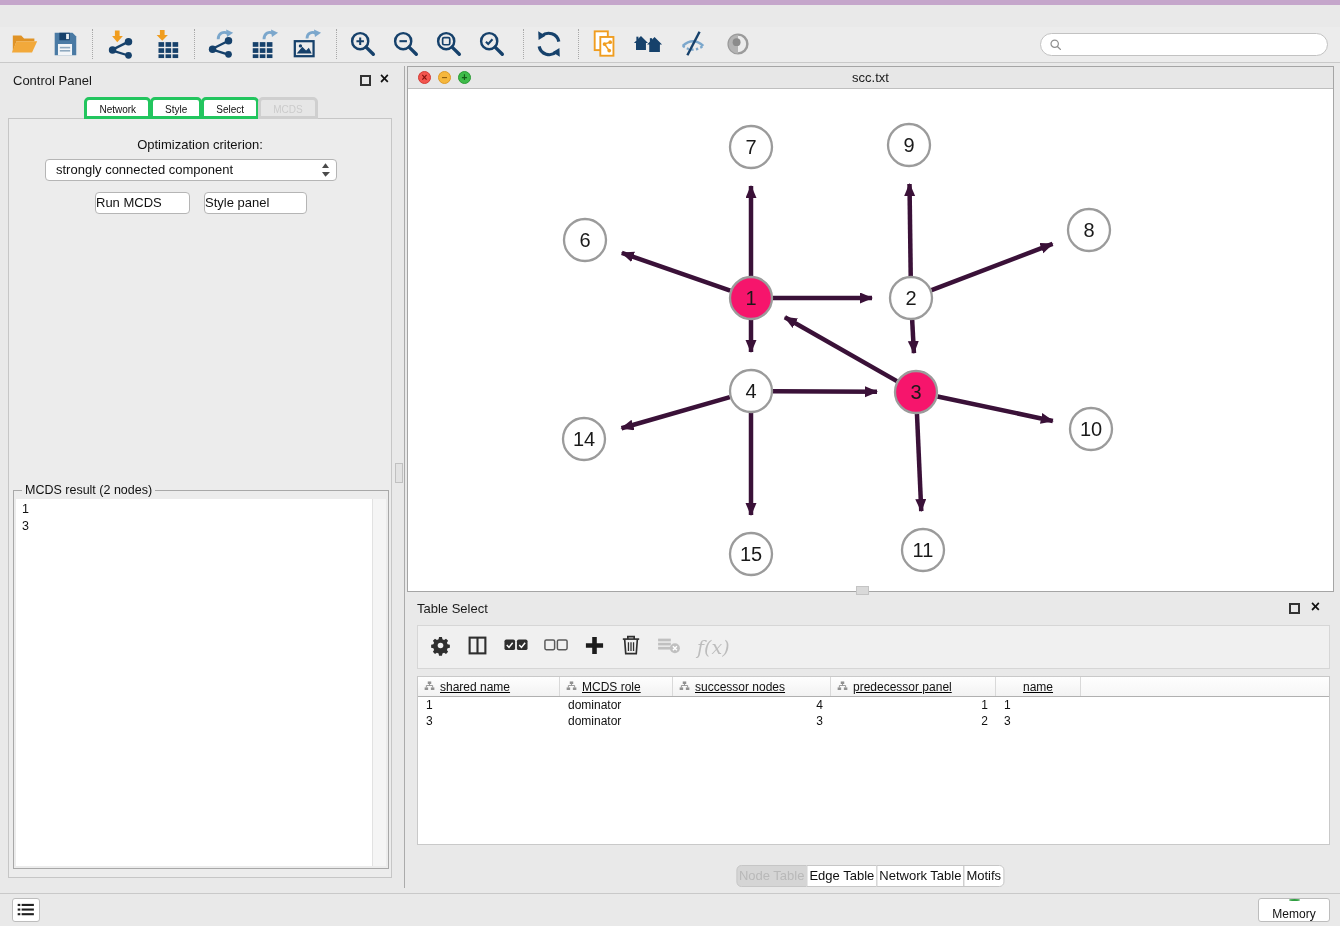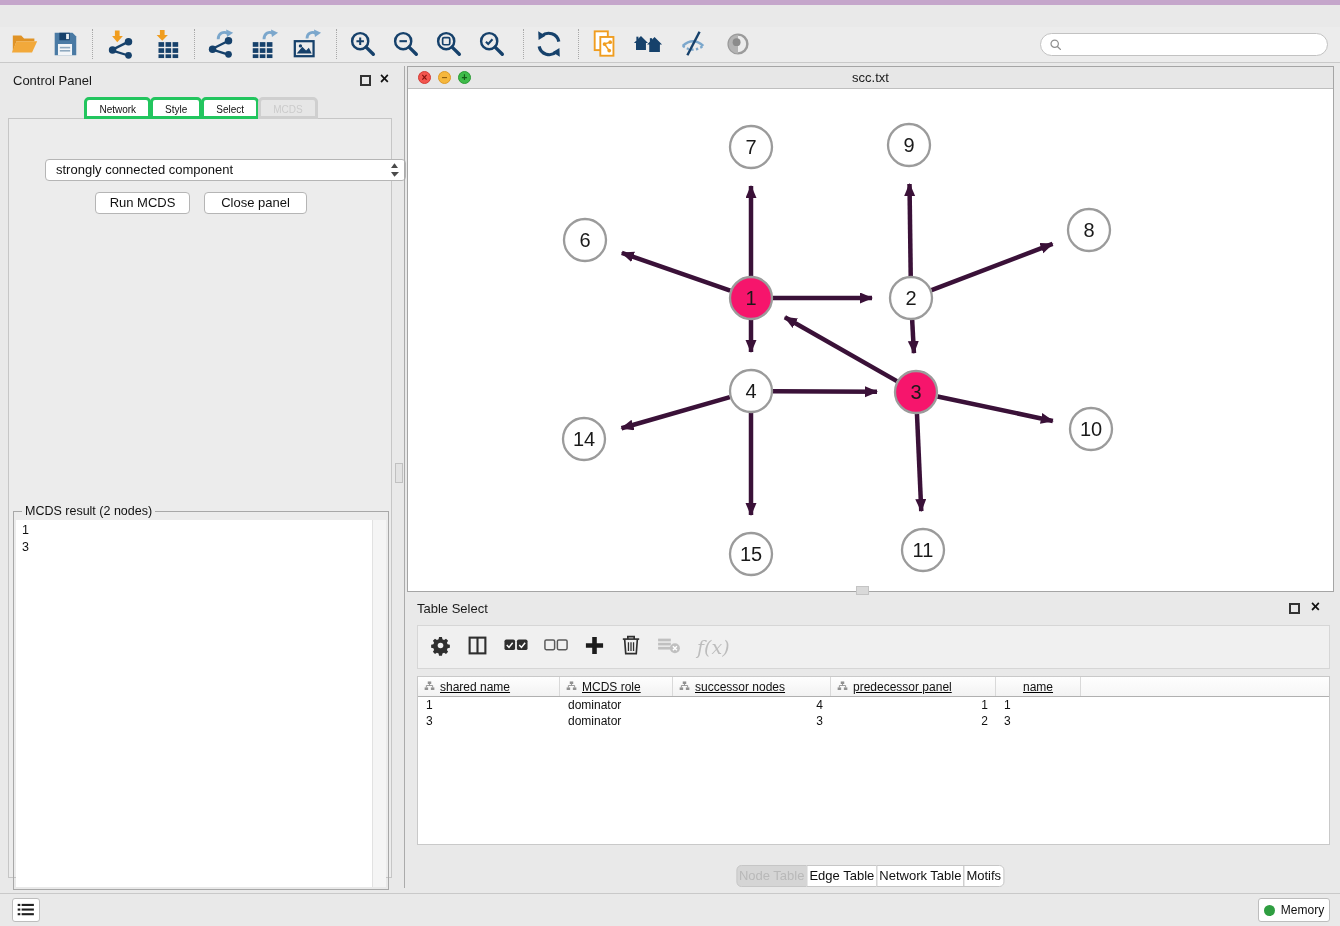--- a/index.html
+++ b/index.html
@@ -27,28 +27,28 @@
   .control-panel { position:absolute; left:0; top:66px; width:403px; height:827px; }
   .panel-title { position:absolute; left:13px; top:7px; font-size:13px; color:#1a1a1a; }
   .panel-float { position:absolute; width:11px; height:11px; border:2px solid #333; top:9px; }
   .panel-close { position:absolute; top:4px; font-size:16px; font-weight:bold; color:#111; line-height:18px; }
   .cp-tabs { position:absolute; left:0; top:31px; width:100%; display:flex; justify-content:center; z-index:2; }
   .ctab { background:#fff; border:3px solid #22c55e; border-radius:5px 5px 0 0; padding:0 12px; height:22px;
           line-height:20px; font-size:10px; color:#111; margin-left:-1px; }
   .ctab-disabled { background:#e6e6e6; color:#cbcbcb; border-color:#cfcfcf; }
   .cp-content { position:absolute; left:8px; top:52px; width:384px; height:760px; background:#ececec; border:1px solid #c6c6c6; }
   .opt-label { position:absolute; left:0; top:18px; width:100%; text-align:center; font-size:13px; color:#111; }
-  .combo { position:absolute; left:36px; top:40px; width:361px; height:22px; background:#fff; border:1px solid #b5b5b5;
+  .combo { position:absolute; left:36px; top:40px; width:292px; height:22px; background:#fff; border:1px solid #b5b5b5;
            border-radius:4px; font-size:13px; line-height:20px; padding-left:10px; color:#111; }
   .combo svg { position:absolute; right:6px; top:2px; }
   .btn { position:absolute; height:22px; background:#fff; border:1px solid #b5b5b5; border-radius:4px; font-size:13px;
-         text-align:center; line-height:20px; color:#111; }
+         line-height:20px; color:#111; }
   .btn-run { left:86px; top:73px; width:95px; }
   .btn-close { left:195px; top:73px; width:103px; }
-  .result-group { position:absolute; left:4px; top:392px; width:376px; height:379px; border:1px solid #a8a8a8; }
+  .result-group { position:absolute; left:4px; top:371px; width:376px; height:379px; border:1px solid #a8a8a8; }
   .result-legend { position:absolute; top:-8px; left:8px; background:#ececec; padding:0 3px; font-size:12.5px; color:#111; }
   .result-box { position:absolute; left:2px; right:2px; top:8px; bottom:2px; background:#fff; }
   .result-text { position:absolute; left:6px; top:2px; font-size:12.5px; line-height:17px; white-space:pre; color:#111; }
   .result-scroll { position:absolute; top:0; bottom:0; right:0; width:14px; background:#f5f5f5; border-left:1px solid #e2e2e2; }
 
   
   .v-split-line { position:absolute; left:404px; top:66px; width:1px; height:822px; background:#ababab; }
   .v-split-handle { position:absolute; left:395px; top:463px; width:8px; height:20px; background:#e2e2e2; border:1px solid #c0c0c0; }
   .h-split-handle { position:absolute; left:856px; top:586px; width:13px; height:9px; background:#d9d9d9; border:1px solid #c4c4c4; z-index:3; }
 
@@ -81,21 +81,21 @@
           border:1px solid #c6c6c6; margin-left:-1px; }
   .btab:first-child { border-radius:5px 0 0 5px; }
   .btab:last-child { border-radius:0 5px 5px 0; }
   .btab-selected { background:#d5d5d5; color:#b9b9b9; }
 
   
   .status-bar { position:absolute; left:0; top:893px; width:1340px; height:33px; background:#e9e9e9; border-top:1px solid #c9c9c9; }
   .sb-btn { position:absolute; height:24px; top:4px; background:#fff; border:1px solid #bdbdbd; border-radius:3px;
             display:flex; align-items:center; justify-content:center; gap:6px; font-size:12px; color:#111; }
   .sb-list { left:12px; width:28px; }
-  .sb-memory { left:1258px; width:72px; }
+  .sb-memory { left:1258px; width:72px;flex-direction:column; }
   .mem-dot { width:11px; height:11px; border-radius:50%; background:#2f9e41; display:inline-block; }
 </style>
 </head>
 <body>
 
 <div class="app">
 
   <div class="accent-strip"></div>
 
   <div class="toolbar">
@@ -264,29 +264,30 @@
     <span class="panel-title">Control Panel</span>
     <span class="panel-float" style="right:32px"></span>
     <span class="panel-close" style="right:14px">×</span>
     <div class="cp-tabs">
         <div class="ctab">Network</div>
         <div class="ctab">Style</div>
         <div class="ctab">Select</div>
         <div class="ctab ctab-disabled">MCDS</div>
       </div>
     <div class="cp-content">
+      <div class="opt-label">Optimization criterion:</div>
       <div class="combo">
         <span>strongly connected component</span>
         <svg viewBox="0 0 9 16" width="9" height="16">
             <path d="M4.5 1.2L8 6H1z" fill="#4a4a4a"></path>
             <path d="M4.5 14.8L1 10h8z" fill="#4a4a4a"></path>
           </svg>
       </div>
       <div class="btn btn-run">Run MCDS</div>
-      <div class="btn btn-close">Close panel</div>
+      <div class="btn btn-close">Style panel</div>
       <div class="result-group">
         <span class="result-legend">MCDS result (2 nodes)</span>
         <div class="result-box">
           <div class="result-text">1
 3</div>
           <div class="result-scroll"></div>
         </div>
       </div>
     </div>
   </div>

